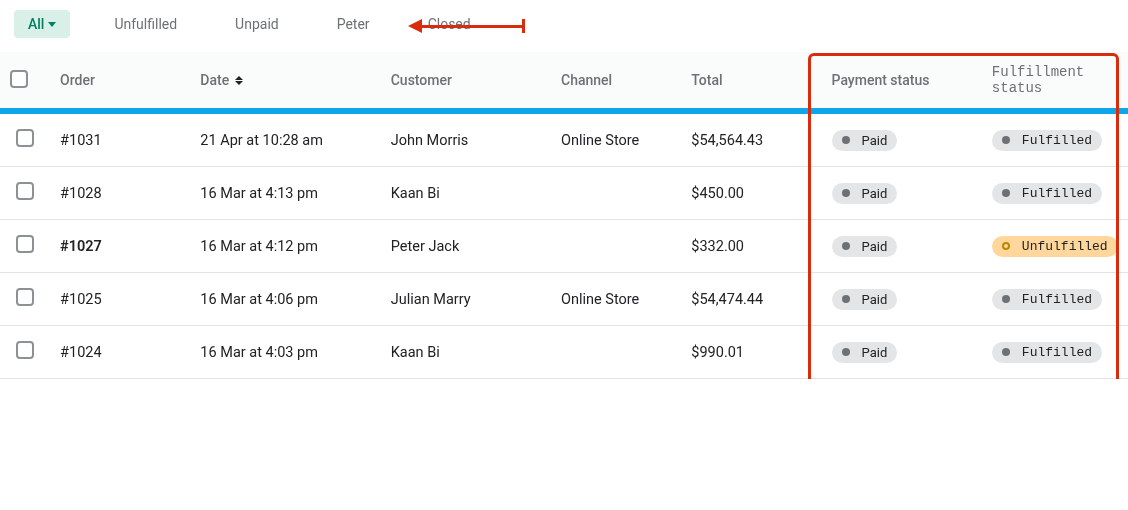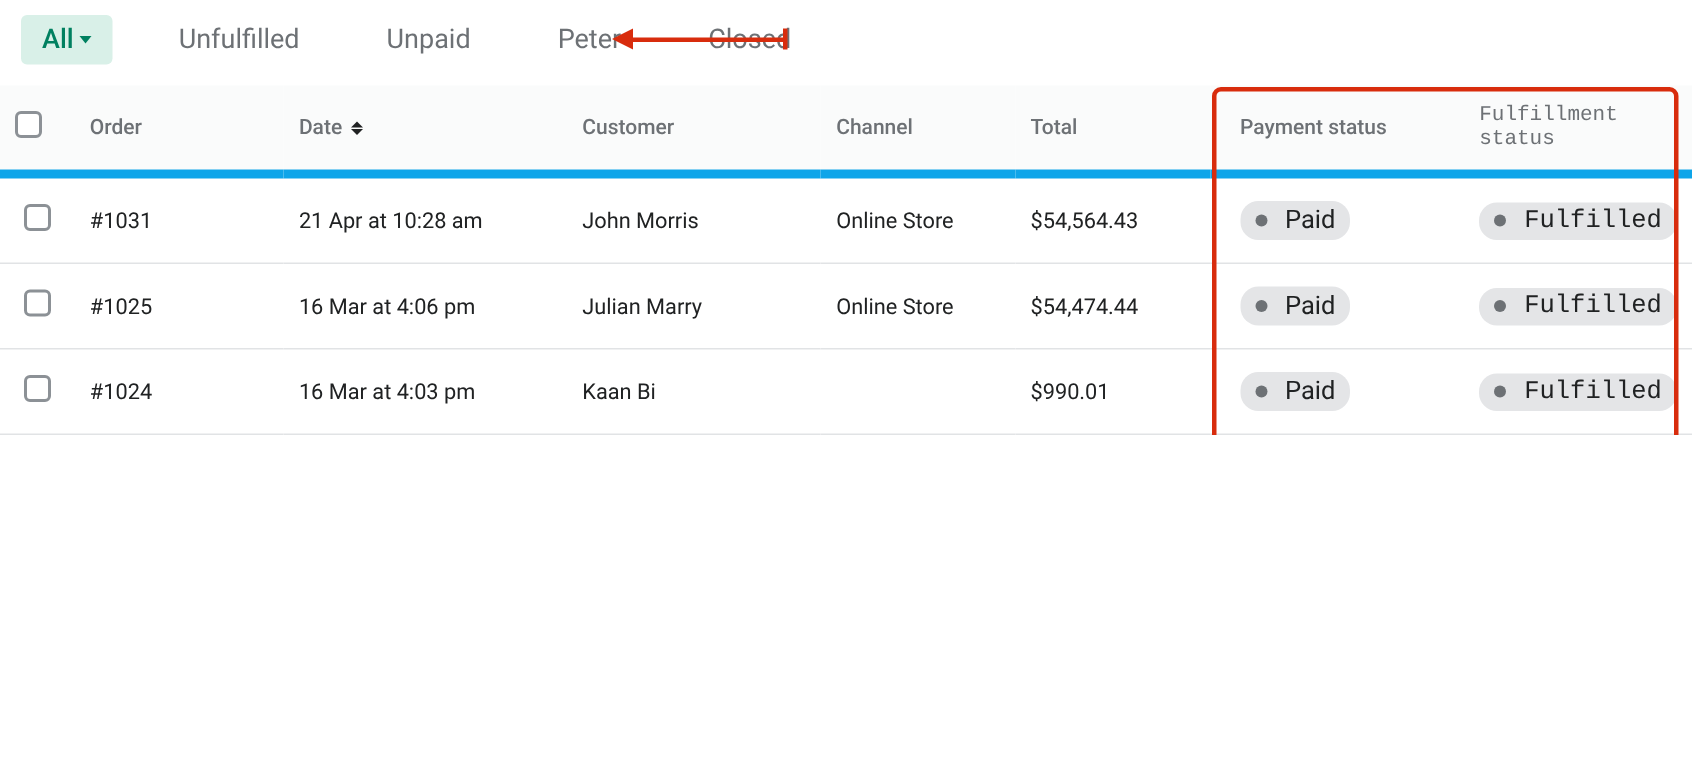--- a/index.html
+++ b/index.html
@@ -22,21 +22,21 @@
       align-items: center;
       gap: 30px;
       padding: 0 16px 14px 14px;
       position: relative;
     }
     .tab {
       padding: 6px 14px;
       border-radius: 4px;
       cursor: pointer;
       color: #6d7175;
-      font-size: 18px;
+      font-size: 14px;
       display: flex;
       align-items: center;
       gap: 4px;
     }
     .tab.active {
       background: #d9f0e8;
       color: #008060;
       font-weight: 500;
     }
     .dropdown-caret {
@@ -143,21 +143,21 @@
     .customer-link {
       color: #2c6ecb;
       text-decoration: none;
     }
     .badge {
       display: inline-flex;
       align-items: center;
       gap: 12px;
       padding: 3px 10px;
       border-radius: 12px;
-      font-size: 17px;
+      font-size: 13px;
     }
     .badge-gray {
       background: #e4e5e7;
       color: #202223;
     }
     .badge-yellow {
       background: #ffd79d;
       color: #202223;
     }
     .dot-filled {
@@ -247,20 +247,52 @@
                 <span class="dot-filled"></span>
                 <span>Paid</span>
               </span></td>
             <td class="col-fulfillment"><span class="badge badge-gray">
                 <span class="dot-filled"></span>
                 <span>Fulfilled</span>
               </span></td>
           </tr>
           <tr>
             <td class="checkbox-cell col-checkbox"><input type="checkbox" style=""></td>
+            <td class="order-cell col-order">#1028</td>
+            <td class="col-date">16 Mar at 4:13 pm</td>
+            <td class="col-customer">Kaan Bi</td>
+            <td class="col-channel"></td>
+            <td class="col-total">$450.00</td>
+            <td class="col-payment"><span class="badge badge-gray">
+                <span class="dot-filled"></span>
+                <span>Paid</span>
+              </span></td>
+            <td class="col-fulfillment"><span class="badge badge-gray">
+                <span class="dot-filled"></span>
+                <span>Fulfilled</span>
+              </span></td>
+          </tr>
+          <tr class="unfulfilled">
+            <td class="checkbox-cell col-checkbox"><input type="checkbox" style=""></td>
+            <td class="order-cell col-order">#1027</td>
+            <td class="col-date">16 Mar at 4:12 pm</td>
+            <td class="col-customer">Peter Jack</td>
+            <td class="col-channel"></td>
+            <td class="col-total">$332.00</td>
+            <td class="col-payment"><span class="badge badge-gray">
+                <span class="dot-filled"></span>
+                <span>Paid</span>
+              </span></td>
+            <td class="col-fulfillment"><span class="badge badge-yellow">
+                <span class="dot-open"></span>
+                <span>Unfulfilled</span>
+              </span></td>
+          </tr>
+          <tr>
+            <td class="checkbox-cell col-checkbox"><input type="checkbox" style=""></td>
             <td class="order-cell col-order">#1025</td>
             <td class="col-date">16 Mar at 4:06 pm</td>
             <td class="col-customer">Julian Marry</td>
             <td class="col-channel">Online Store</td>
             <td class="col-total">$54,474.44</td>
             <td class="col-payment"><span class="badge badge-gray">
                 <span class="dot-filled"></span>
                 <span>Paid</span>
               </span></td>
             <td class="col-fulfillment"><span class="badge badge-gray">

